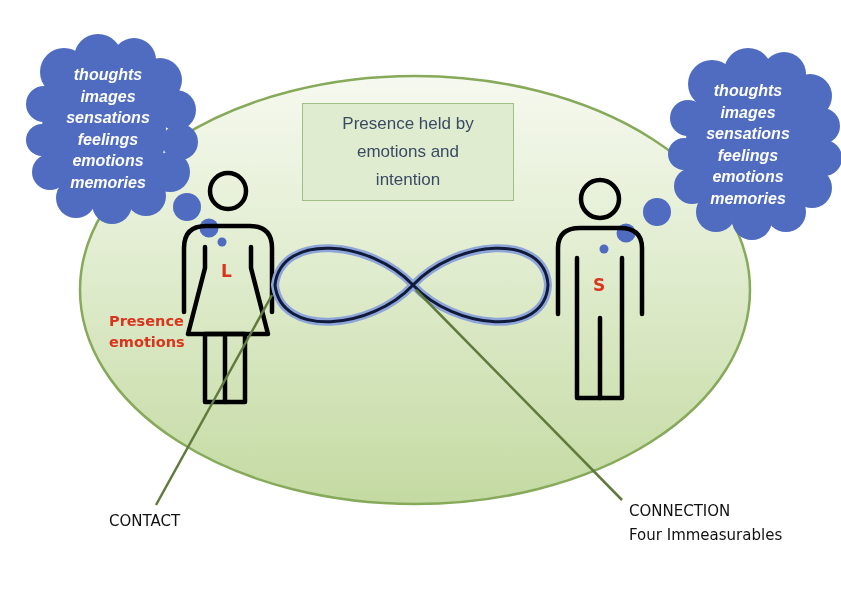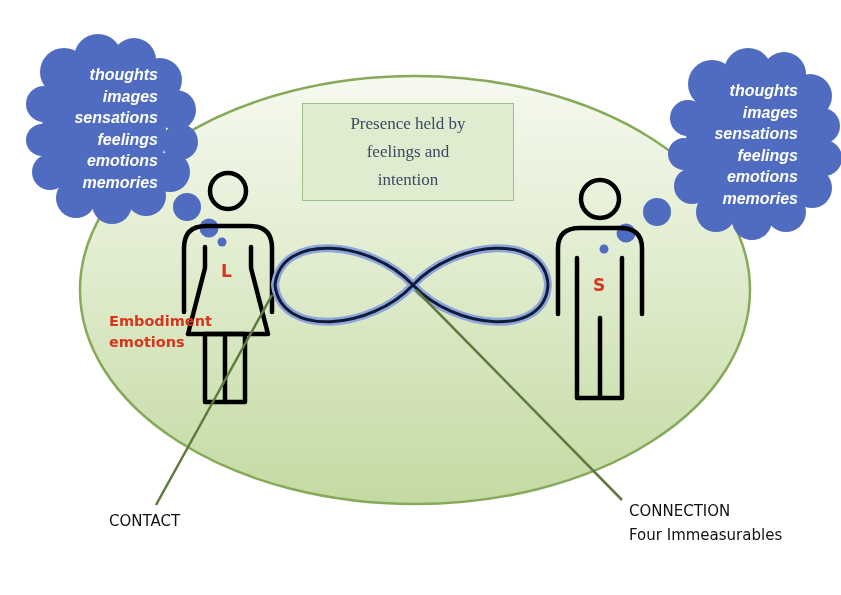--- a/index.html
+++ b/index.html
@@ -1,20 +1,20 @@
 <!DOCTYPE html>
 <html><head>
 <meta charset="utf-8">
 <style>
   html, body { margin:0; padding:0; background:#ffffff; }
   body { width:841px; height:595px; position:relative; overflow:hidden; font-family:"Liberation Sans", sans-serif; }
   svg#diagram { position:absolute; left:0; top:0; }
-  .cloud-text { position:absolute; color:#ffffff; font-family:"Liberation Sans", sans-serif; font-style:italic; font-weight:bold; font-size:16px; line-height:21.5px; text-align:right; }
+  .cloud-text { position:absolute; color:#ffffff; font-family:"Liberation Sans", sans-serif; font-style:italic; font-weight:bold; font-size:16px; line-height:21.5px; text-align:center; }
   .cloud-text div { white-space:nowrap; }
-  .presence-box { position:absolute; left:302px; top:103px; width:212px; height:98px; border:1.5px solid #9fbf86; box-sizing:border-box; background:#dfecd0; color:#3b4a63; font-family:Liberation Serif, serif; font-size:17px; line-height:28px; text-align:center; padding-top:6px; }
+  .presence-box { position:absolute; left:302px; top:103px; width:212px; height:98px; border:1.5px solid #9fbf86; box-sizing:border-box; background:#dfecd0; color:#3b4a63; font-family:Liberation Sans, sans-serif; font-size:17px; line-height:28px; text-align:center; padding-top:6px; }
   .presence-box div { white-space:nowrap; }
   .fig-letter { position:absolute; color:#d9351c; font-family:"DejaVu Sans", sans-serif; font-weight:bold; font-size:17px; }
   .listen { position:absolute; left:109px; top:311px; color:#d9351c; font-family:"DejaVu Sans", sans-serif; font-weight:bold; font-size:14.5px; line-height:21px; }
   .caption { position:absolute; color:#111; font-family:"DejaVu Sans", sans-serif; font-size:15px; line-height:24px; }
   .caption div { white-space:nowrap; }
 </style>
 </head>
 <body>
 
 <svg id="diagram" width="841" height="595" viewBox="0 0 841 595">
@@ -112,29 +112,29 @@
   <div>thoughts</div>
   <div>images</div>
   <div>sensations</div>
   <div>feelings</div>
   <div>emotions</div>
   <div>memories</div>
 </div>
 
 <div class="presence-box">
   <div>Presence held by</div>
-  <div>feelings and</div>
+  <div>emotions and</div>
   <div>intention</div>
 </div>
 
 <div class="fig-letter" style="left:221px; top:261px;">L</div>
 <div class="fig-letter" style="left:593px; top:275px;">S</div>
 
 <div class="listen">
-  <div>Embodiment</div>
+  <div>Presence</div>
   <div>emotions</div>
 </div>
 
 <div class="caption" style="left:109px; top:509px;">
   <div>CONTACT</div>
 </div>
 <div class="caption" style="left:629px; top:499px;">
   <div>CONNECTION</div>
   <div>Four Immeasurables</div>
 </div>

